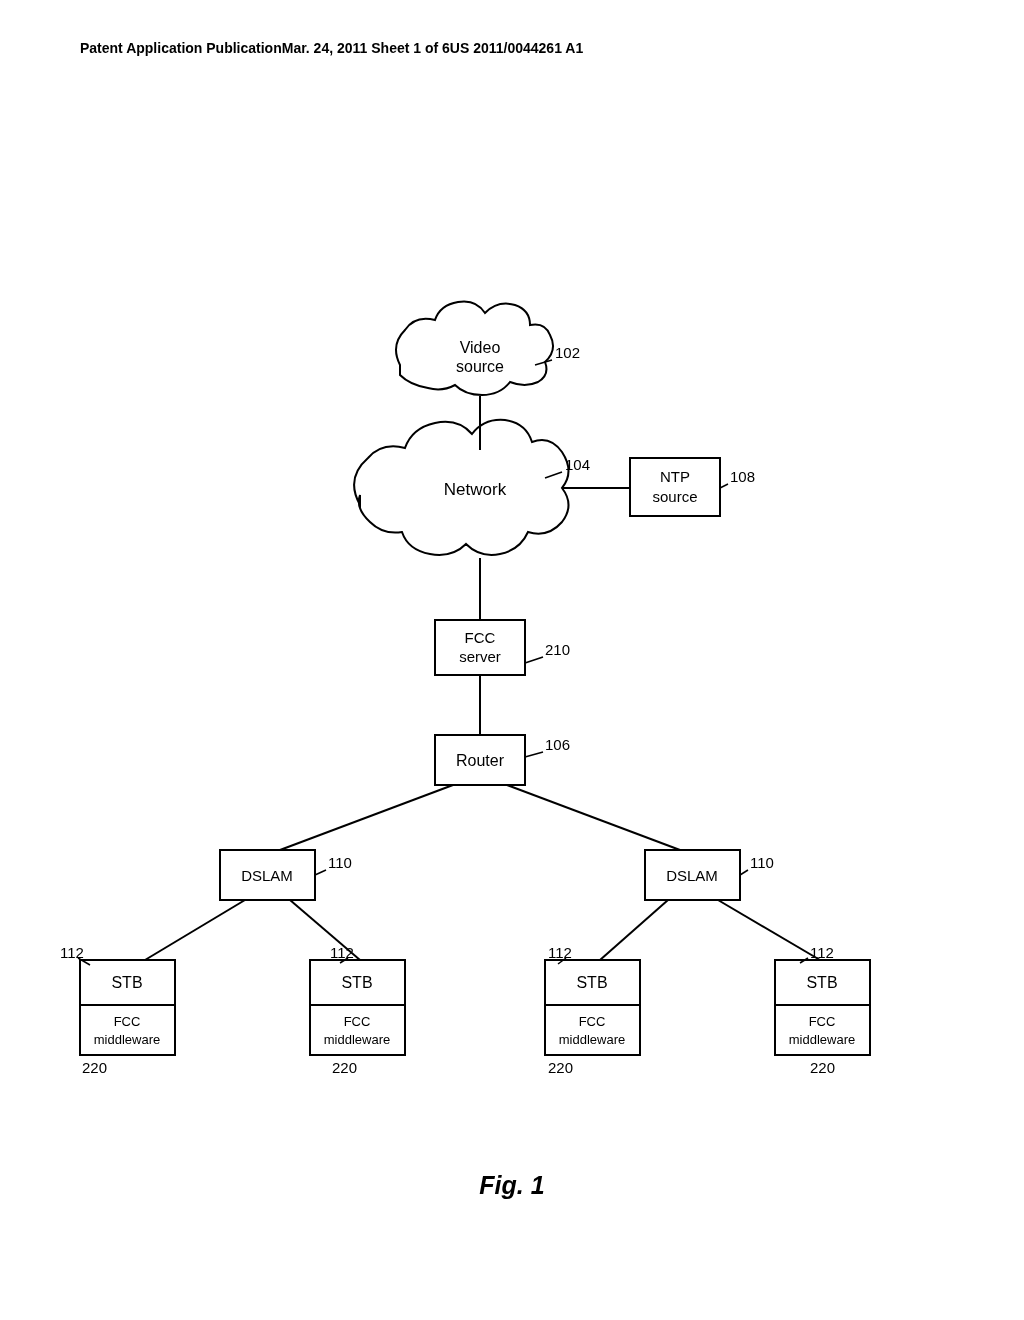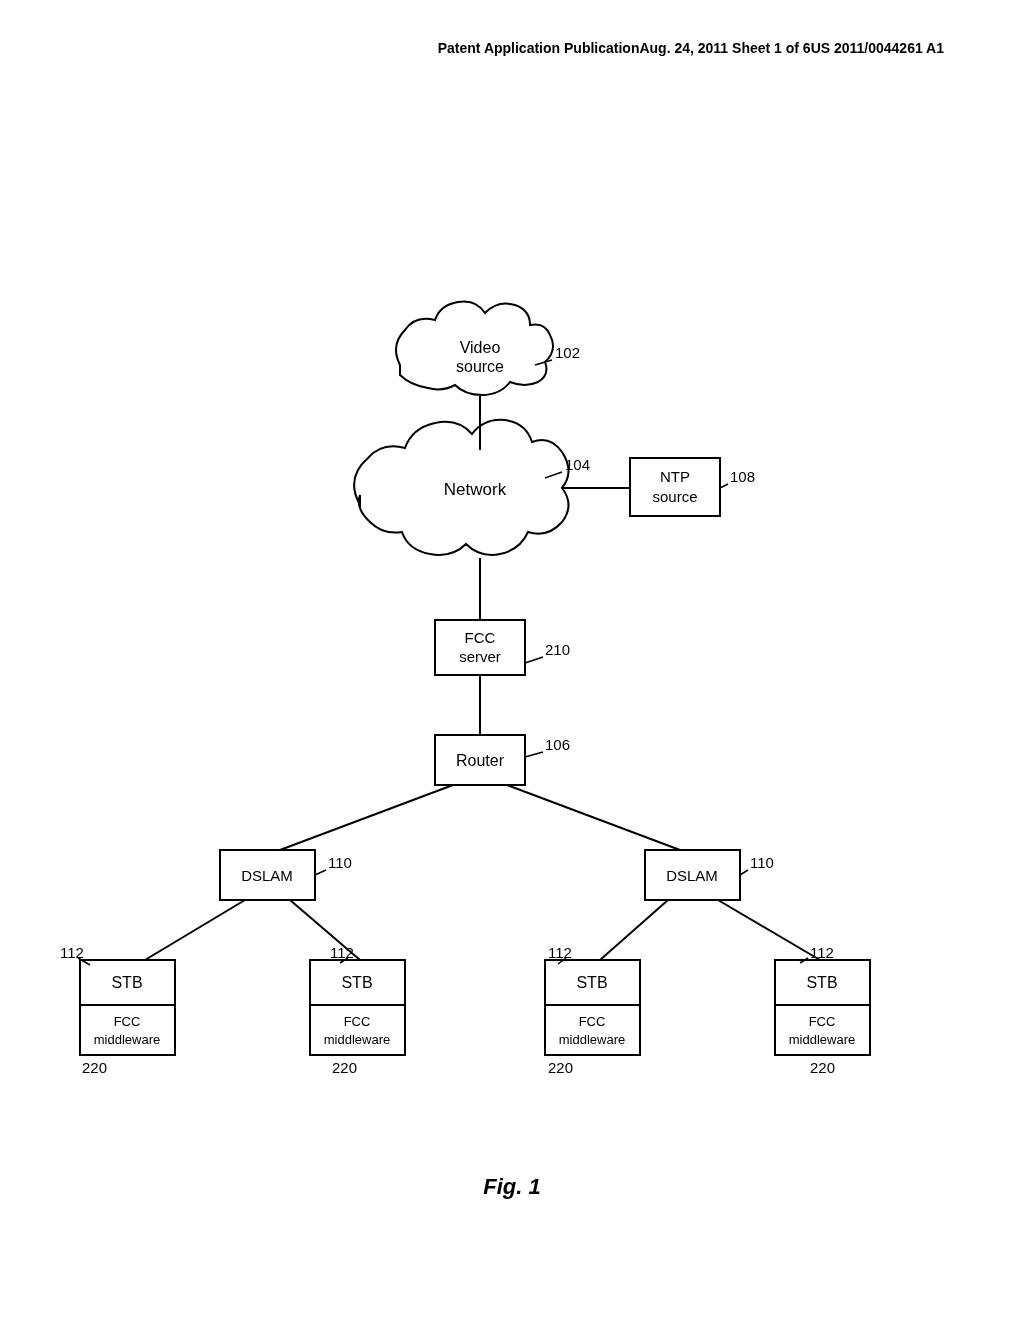--- a/index.html
+++ b/index.html
@@ -11,21 +11,21 @@
       position: relative;
       overflow: hidden;
     }
 
     .header {
       position: absolute;
       top: 40px;
       left: 0;
       right: 0;
       display: flex;
-      justify-content: flex-end;
+      justify-content: flex-start;
       align-items: center;
       padding: 0 80px;
       font-size: 14px;
       font-weight: bold;
     }
 
     .diagram-container {
       position: absolute;
       top: 150px;
       left: 0;
@@ -39,31 +39,31 @@
       left: 0;
       width: 100%;
       height: 100%;
     }
 
     .fig-label {
       position: absolute;
       bottom: 120px;
       left: 50%;
       transform: translateX(-50%);
-      font-size: 22px;
+      font-size: 25px;
       font-weight: bold;
       font-style: italic;
     }
   </style>
 </head>
 <body>
 
 <div class="header">
   <span>Patent Application Publication</span>
-  <span>Aug. 24, 2011  Sheet 1 of 6</span>
+  <span>Mar. 24, 2011  Sheet 1 of 6</span>
   <span>US 2011/0044261 A1</span>
 </div>
 
 <div class="diagram-container">
   <svg viewBox="0 0 1024 1050" xmlns="http://www.w3.org/2000/svg">
 
     <g>
 
       <path d="M400,155 Q390,135 405,120 Q415,105 435,110 Q440,95 458,92 Q476,89 485,103 Q498,90 515,95 Q530,100 530,115 Q545,112 550,125 Q558,140 545,152 Q550,165 538,172 Q525,178 510,172 Q500,185 482,185 Q465,185 455,175 Q442,182 428,178 Q410,175 400,165 Z" fill="none" stroke="#000" stroke-width="2"></path>
       <text x="480" y="143" text-anchor="middle" font-size="16" font-family="Arial">Video</text>

